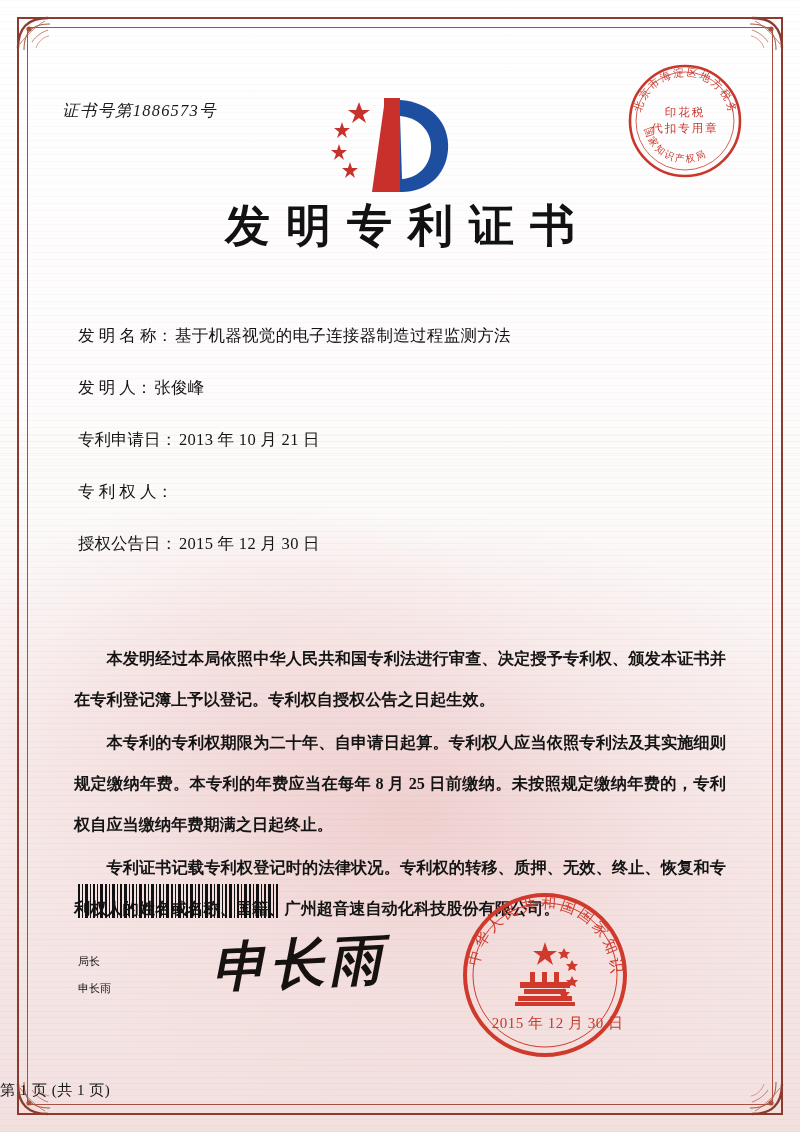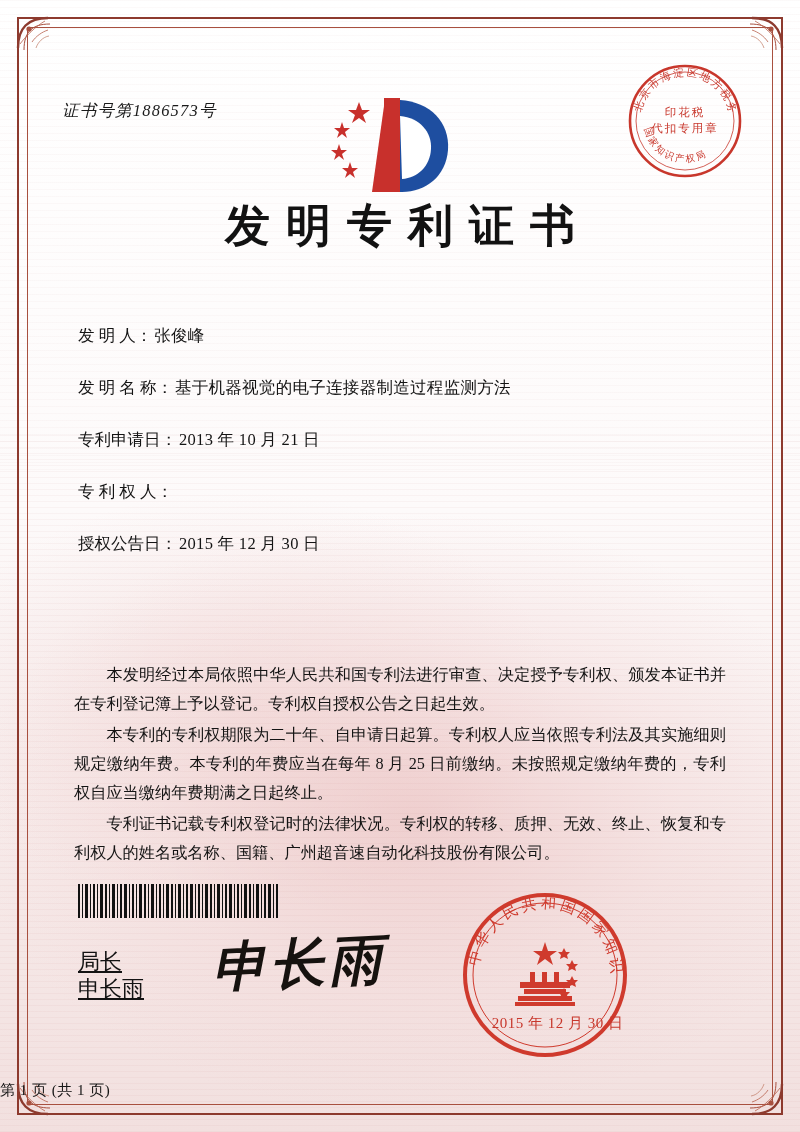--- a/index.html
+++ b/index.html
@@ -130,47 +130,47 @@
     flex: none;
   }
   .field-value {
     margin-left: 2px;
     letter-spacing: 0.3px;
   }
 
   
   .body-text {
     position: absolute;
-    left: 74px; top: 661px;
+    left: 74px; top: 639px;
     width: 652px;
     font-size: 16.2px;
-    line-height: 29px;
+    line-height: 41px;
     color: #141414;
     text-align: justify;
+    font-weight: bold;
   }
   .body-text p {
     margin: 0 0 2px 0;
     text-indent: 2em;
   }
 
   
   .barcode {
     position: absolute;
     left: 78px; top: 884px;
     width: 200px; height: 34px;
   }
 
   
   .sig-block {
     position: absolute;
     left: 78px; top: 948px;
-    font-size: 22px;
+    font-size: 11px;
     line-height: 27px;
     color: #141414;
-    text-decoration: underline;
   }
   .signature-script {
     position: absolute;
     left: 212px; top: 928px;
     font-size: 54px;
     font-family: "DejaVu Serif", serif;
     font-style: italic;
     font-weight: bold;
     color: #16120f;
     letter-spacing: 4px;
@@ -286,26 +286,26 @@
       </text>
       <text x="59" y="54" text-anchor="middle" font-size="11.5" fill="#c8372c" font-family="'DejaVu Serif', serif" letter-spacing="2">印花税</text>
       <text x="59" y="70" text-anchor="middle" font-size="11.5" fill="#c8372c" font-family="'DejaVu Serif', serif" letter-spacing="2">代扣专用章</text>
     </svg>
   </div>
 
   <div class="doc-title">发明专利证书</div>
 
   <div class="fields">
     <div class="field-row">
+      <span class="field-label">发 明 名 称：</span>
+      <span class="field-value">基于机器视觉的电子连接器制造过程监测方法</span>
+    </div>
+    <div class="field-row">
       <span class="field-label">发 明 人：</span>
       <span class="field-value">张俊峰</span>
-    </div>
-    <div class="field-row">
-      <span class="field-label">发 明 名 称：</span>
-      <span class="field-value">基于机器视觉的电子连接器制造过程监测方法</span>
     </div>
     <div class="field-row">
       <span class="field-label">专利申请日：</span>
       <span class="field-value">2013 年 10 月 21 日</span>
     </div>
     <div class="field-row">
       <span class="field-label">专 利 权 人：</span>
     </div>
     <div class="field-row">
       <span class="field-label">授权公告日：</span>

